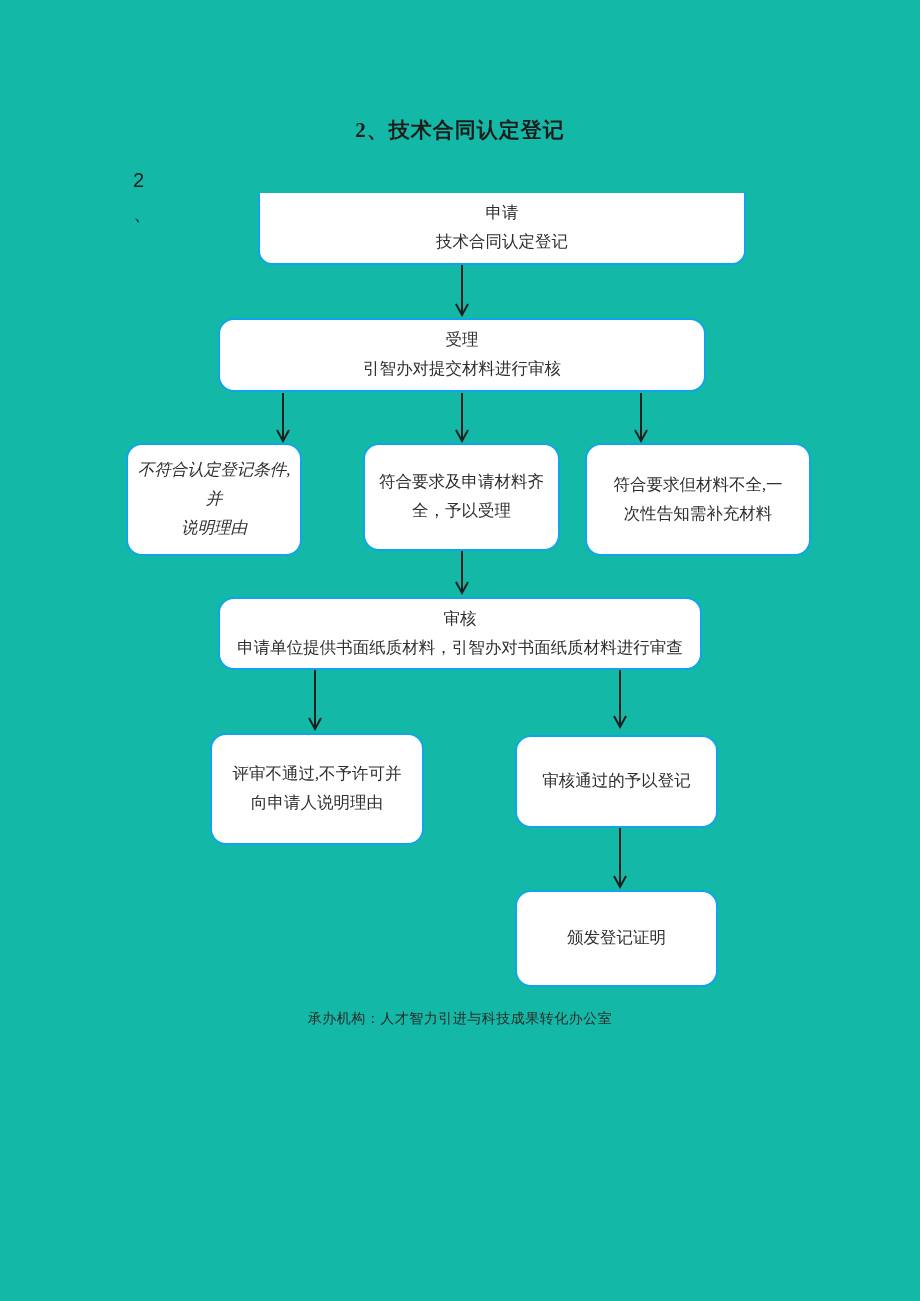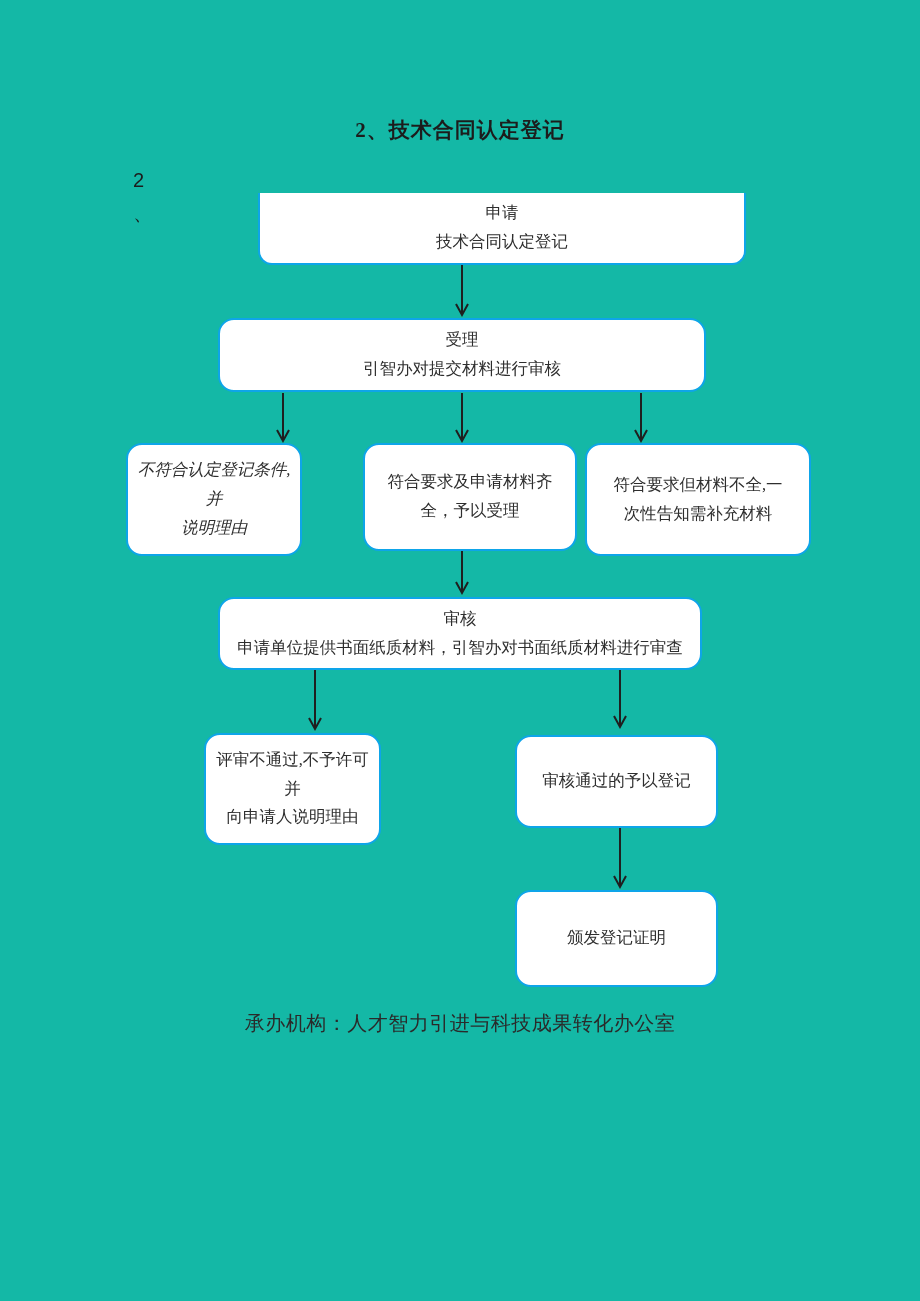--- a/index.html
+++ b/index.html
@@ -32,32 +32,32 @@
     display:flex;align-items:center;justify-content:center;
     text-align:center;
     font-size:16.5px;line-height:1.75;color:#2e2e2e;
     padding:4px 8px;
   }
   .node span{white-space:pre-line;display:block;}
   
   .node-apply{left:218px;top:193px;width:488px;height:72px;border-top:none;border-radius:0 0 14px 14px;margin-left:40px;}
   .node-accept{left:218px;top:318px;width:488px;height:74px;}
   .node-reject-conditions{left:126px;top:443px;width:176px;height:113px;font-style:italic;}
-  .node-accepted{left:363px;top:443px;width:214px;height:108px;}
+  .node-accepted{left:363px;top:443px;width:197px;height:108px;}
   .node-supplement{left:585px;top:443px;width:226px;height:113px;}
   .node-review{left:218px;top:597px;width:484px;height:73px;}
-  .node-review-fail{left:204px;top:733px;width:177px;height:112px;}
+  .node-review-fail{left:210px;top:733px;width:214px;height:112px;}
   .node-review-pass{left:515px;top:735px;width:203px;height:93px;}
   .node-certificate{left:515px;top:890px;width:203px;height:97px;}
   .edges{position:absolute;left:0;top:0;width:920px;height:1301px;}
   .edges line{stroke:#1f1f1f;stroke-width:2;}
   .footer{
     position:absolute;top:1010px;left:0;width:920px;
     text-align:center;
-    font-size:20px;color:#2a2a2a;letter-spacing:0.5px;
+    font-size:14px;color:#2a2a2a;letter-spacing:0.5px;
   }
 </style>
 </head>
 <body>
 
 <div class="page">
 
   <div class="title">2、技术合同认定登记</div>
 
   <div class="margin-label">2

